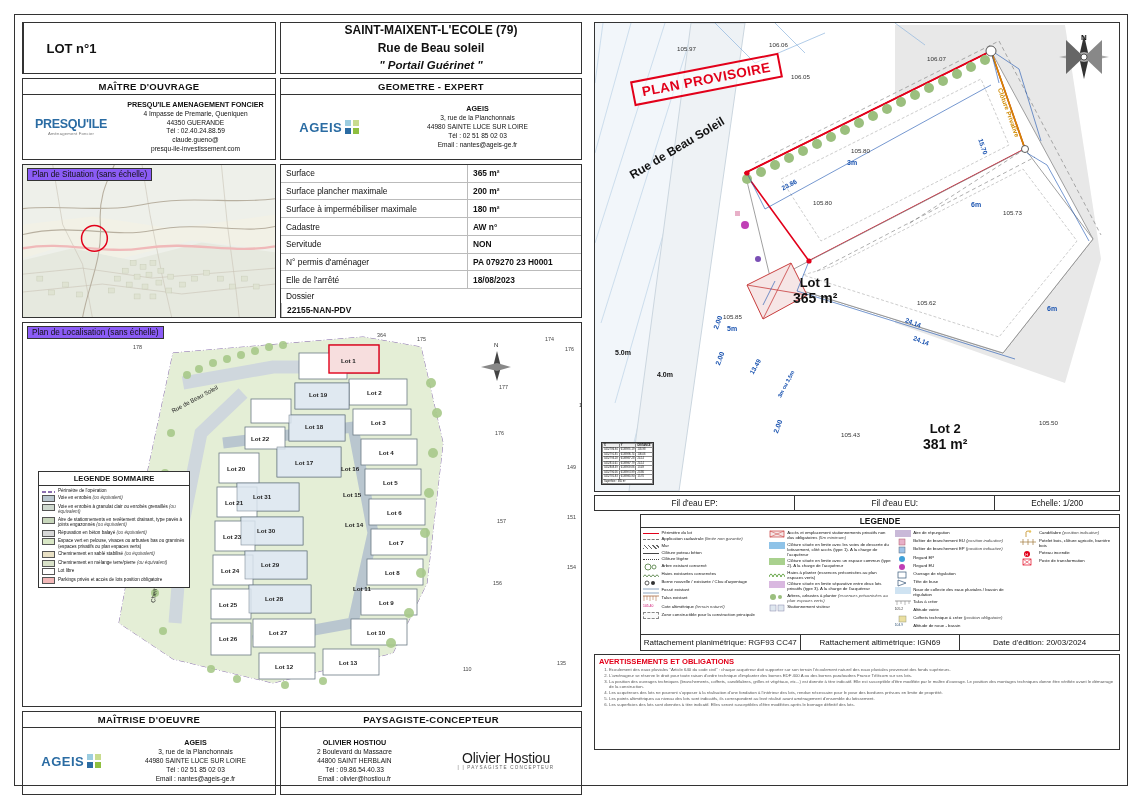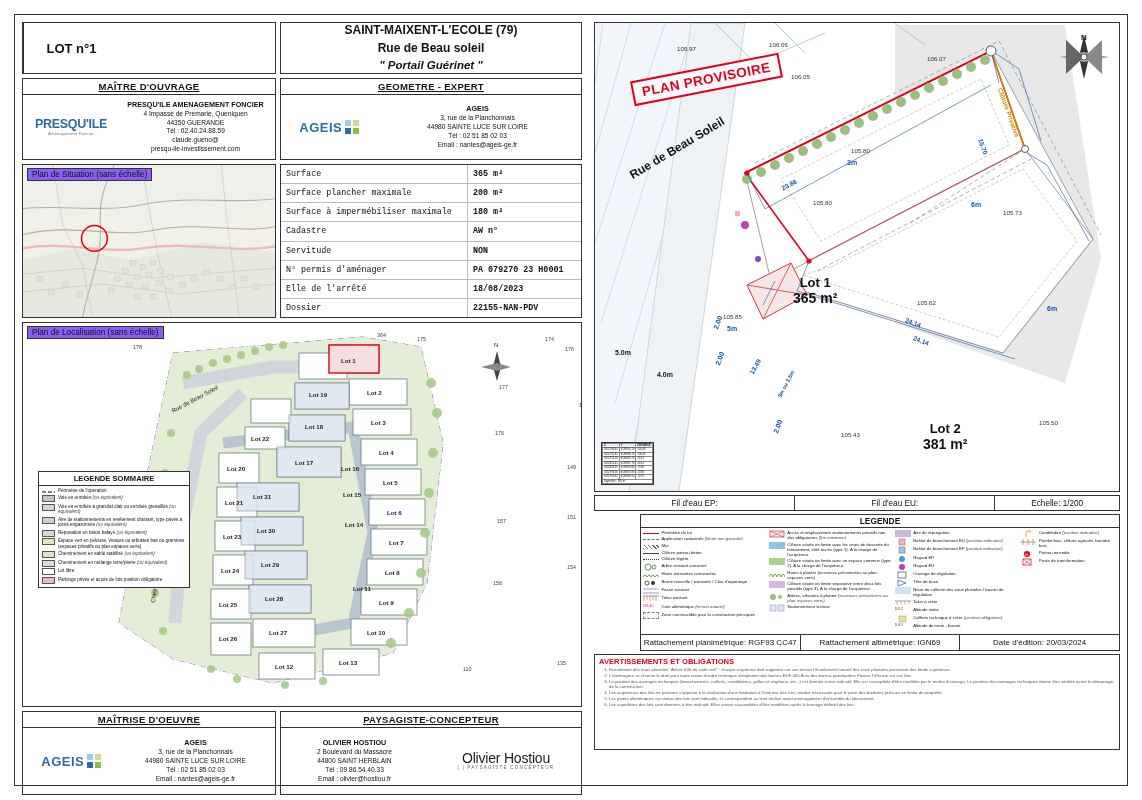--- a/index.html
+++ b/index.html
@@ -23,21 +23,21 @@
   .addrbox { flex:1; margin-left:4px; border:1px solid #333; display:flex; flex-direction:column;
              align-items:center; justify-content:center; font-size:11.5px; line-height:1.45; }
   .addrbox .l1 { font-weight:bold; font-size:12px; }
   .addrbox .l2 { font-weight:bold; font-size:12px; }
   .addrbox .l3 { font-style:italic; font-weight:bold; font-size:11.5px; }
 
   
   .ogrow { display:flex; margin-top:4px; height:82px; }
   .ogleft { width:254px; border:1px solid #333; display:flex; flex-direction:column; }
   .ogright { flex:1; margin-left:4px; border:1px solid #333; display:flex; flex-direction:column; }
-  .ogheader { text-align:center; font-size:9.5px; font-weight:bold; border-bottom:1px solid #333; padding:2px 0; letter-spacing:.3px;text-decoration:underline;}
+  .ogheader { text-align:center; font-size:9.5px; font-weight:bold; border-bottom:1px solid #333; padding:2px 0; letter-spacing:.3px;}
   .ogbody { flex:1; display:flex; align-items:center; }
   .logocell { width:96px; display:flex; align-items:center; justify-content:center; padding:2px; }
   .infocell { flex:1; text-align:center; font-size:6.6px; line-height:1.35; padding-right:3px; }
   .infocell .nm { font-weight:bold; font-size:7.2px; }
 
   
   .presq { text-align:center; line-height:1; }
   .presq .pw { font-size:12.5px; font-weight:bold; color:#2b6ca3; letter-spacing:-0.3px; }
   .presq .ps { font-size:4.2px; color:#777; letter-spacing:.2px; display:block; margin-top:1px;}
 
@@ -51,22 +51,22 @@
   .ageis .sq i:nth-child(3){ background:#2b6ca3;}
   .ageis .sq i:nth-child(4){ background:#8fbf3f;}
 
   
   .midrow { display:flex; margin-top:4px; height:154px; }
   .situ { width:254px; border:1px solid #333; position:relative; overflow:hidden; }
   .tagline { position:absolute; left:4px; top:3px; background:#8b5cf6; border:1px solid #333;
              font-size:8.2px; padding:1px 4px; z-index:4; }
   .sitmap { position:absolute; inset:0; }
   .table { flex:1; margin-left:4px; border:1px solid #333; display:flex; flex-direction:column; }
-  .trow { display:flex; flex:1; border-bottom:1px solid #bbb; font-size:8.4px;font-family:Liberation Mono, monospace; }
-  .trow:last-child { border-bottom:none; }
+  .trow { display:flex; flex:1; border-bottom:1px solid #bbb; font-size:8.4px; }
+  .trow:last-child { border-bottom:none;flex-direction:column; }
   .tlab { width:62%; padding:2px 5px; display:flex; align-items:center; }
   .tval { flex:1; padding:2px 5px; display:flex; align-items:center; border-left:1px solid #bbb; font-weight:bold; }
 
   
   .loc { margin-top:4px; height:385px; border:1px solid #333; position:relative; overflow:hidden; }
 
   
   .legsum { position:absolute; left:15px; top:148px; width:152px; border:1px solid #333; background:#fff; z-index:6;}
   .legsum .lh { text-align:center; font-size:7.6px; font-weight:bold; padding:2px 0; border-bottom:1px solid #333; }
   .legsum ul { list-style:none; margin:0; padding:2px 3px; }

